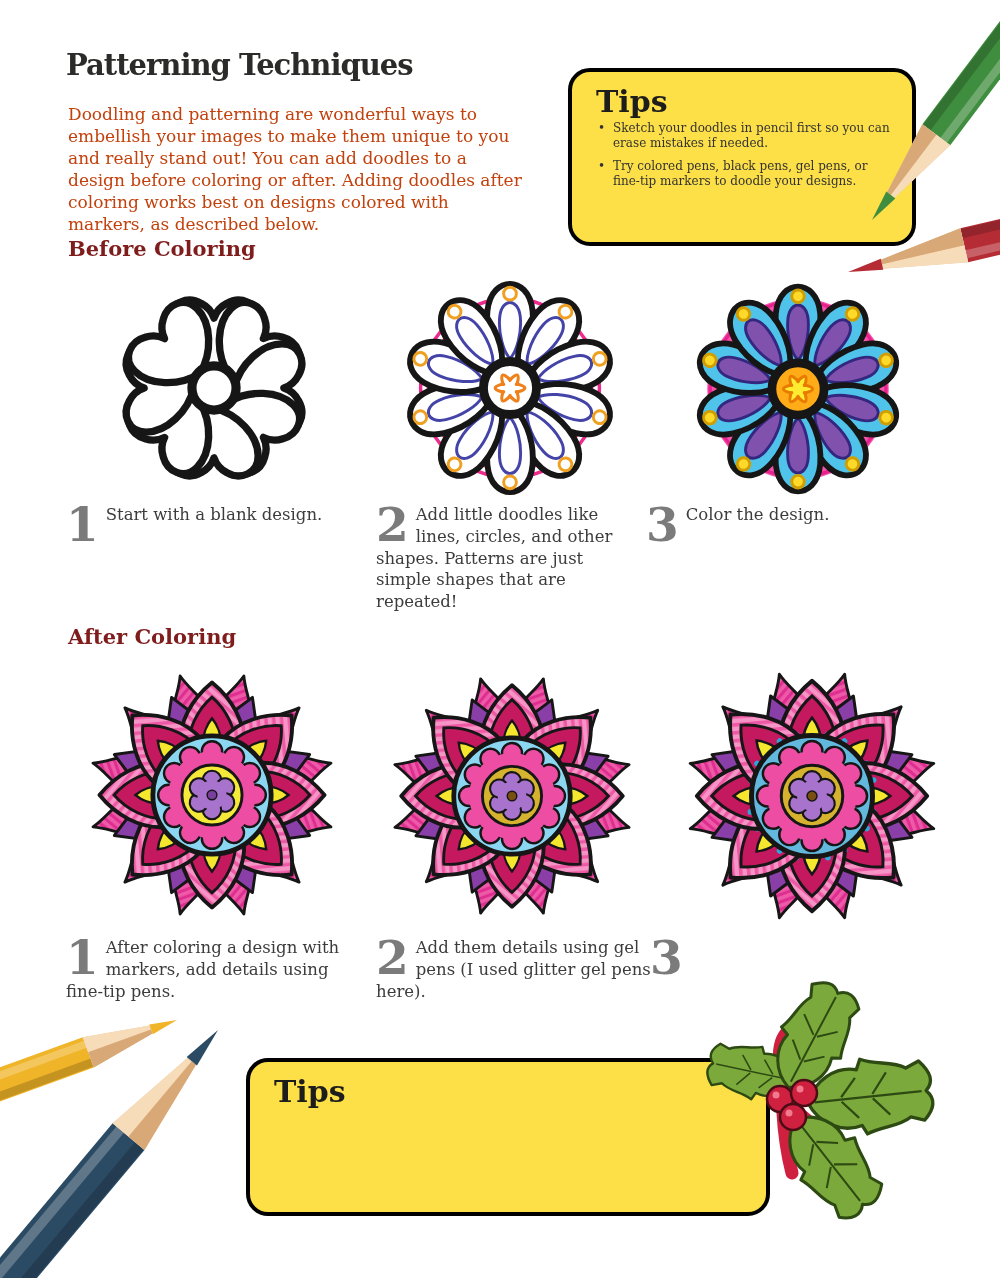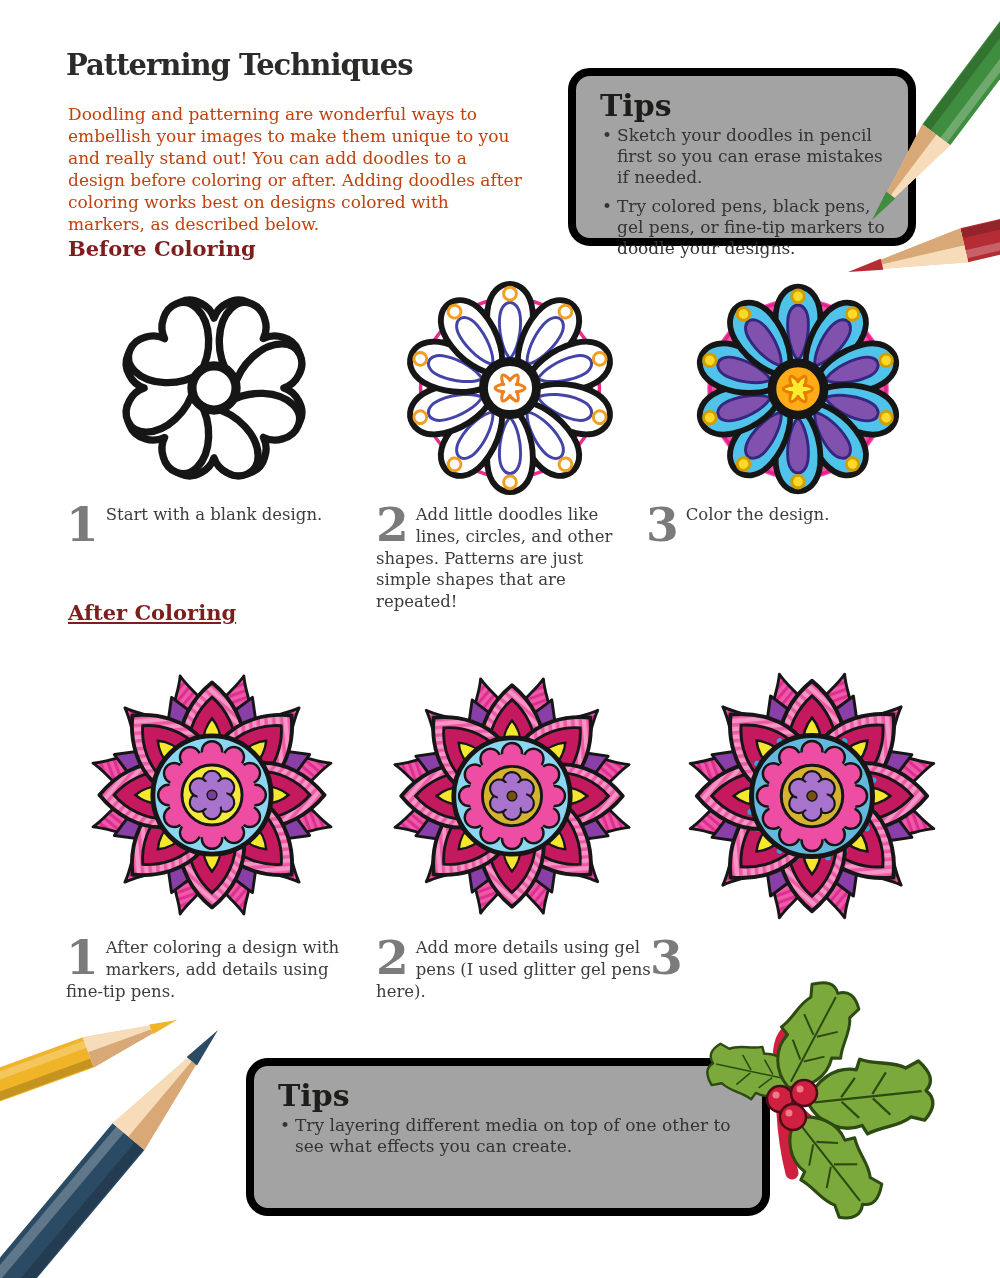--- a/index.html
+++ b/index.html
@@ -2,32 +2,32 @@
 <html><head>
 <meta charset="utf-8">
 <style>
   html,body{margin:0;padding:0;background:#fff;}
   .page{position:relative;width:1000px;height:1278px;background:#fff;overflow:hidden;
         font-family:"DejaVu Serif","Liberation Serif",serif;}
   .page-title{position:absolute;left:66px;top:48px;margin:0;font-size:29px;font-weight:bold;
         color:#2b2b29;letter-spacing:-1px;}
   .intro{position:absolute;left:68px;top:103px;width:458px;margin:0;font-size:17px;line-height:1.3;
         color:#c2410c;}
-  .tipbox{position:absolute;background:#a3a3a3;border:8px solid #000000;border-radius:22px;
+  .tipbox{position:absolute;background:#fde047;border:4px solid #000000;border-radius:22px;
         box-sizing:border-box;z-index:1;}
   .tip-top{left:568px;top:68px;width:348px;height:178px;}
   .tip-bottom{left:246px;top:1058px;width:524px;height:158px;}
   .tipbox h2{margin:12px 0 2px 24px;font-size:30px;color:#1d1d1b;}
   .tipbox ul{margin:2px 0 0 0;padding:0 14px 0 26px;list-style:none;}
-  .tipbox li{position:relative;padding-left:15px;font-size:17px;line-height:1.24;color:#333;
+  .tipbox li{position:relative;padding-left:15px;font-size:12px;line-height:1.24;color:#333;
         margin-bottom:8px;}
   .tipbox li::before{content:"\2022";position:absolute;left:0;top:0;color:#333;}
   .sec-head{position:absolute;margin:0;font-size:21px;font-weight:bold;color:#7f1d1d;}
   .sec-before{left:68px;top:236px;}
-  .sec-after{left:68px;top:600px;text-decoration:underline;}
+  .sec-after{left:68px;top:624px;}
   .step{position:absolute;font-size:16.5px;line-height:1.32;color:#3c3c3c;}
   .step .num{float:left;font-size:47px;line-height:.82;font-weight:bold;color:#7b7b7b;
         margin:2px 7px 2px 0;}
   .s1a{left:66px;top:504px;width:300px;}
   .s2a{left:376px;top:504px;width:252px;}
   .s3a{left:646px;top:504px;width:300px;}
   .s1b{left:66px;top:937px;width:296px;}
   .s2b{left:376px;top:937px;width:284px;}
   .s3b{left:650px;top:937px;width:290px;}
   .art{position:absolute;left:0;top:0;z-index:5;pointer-events:none;}
@@ -64,30 +64,29 @@
   </div>
 
   <h3 class="sec-head sec-after">After Coloring</h3>
 
   <div class="step s1b">
     <span class="num">1</span>
     <span>After coloring a design with markers, add details using fine-tip pens.</span>
   </div>
   <div class="step s2b">
     <span class="num">2</span>
-    <span>Add more details using gel pens (I used glitter gel pens here).</span>
+    <span>Add them details using gel pens (I used glitter gel pens here).</span>
   </div>
   <div class="step s3b">
     <span class="num">3</span>
   </div>
 
   <div class="tipbox tip-bottom">
     <h2>Tips</h2>
     <ul>
-      <li>Try layering different media on top of one other to see what effects you can create.</li>
     </ul>
   </div>
 
   <svg class="art" width="1000" height="1278" viewBox="0 0 1000 1278">
     <defs>
       <pattern id="pstr" width="8" height="8" patternUnits="userSpaceOnUse" patternTransform="rotate(40)">
         <rect width="8" height="8" fill="#f794c6"></rect>
           <rect width="8" height="3.6" fill="#ee59a5"></rect>
       </pattern>
       <pattern id="pstr2" width="7" height="7" patternUnits="userSpaceOnUse" patternTransform="rotate(-35)">

